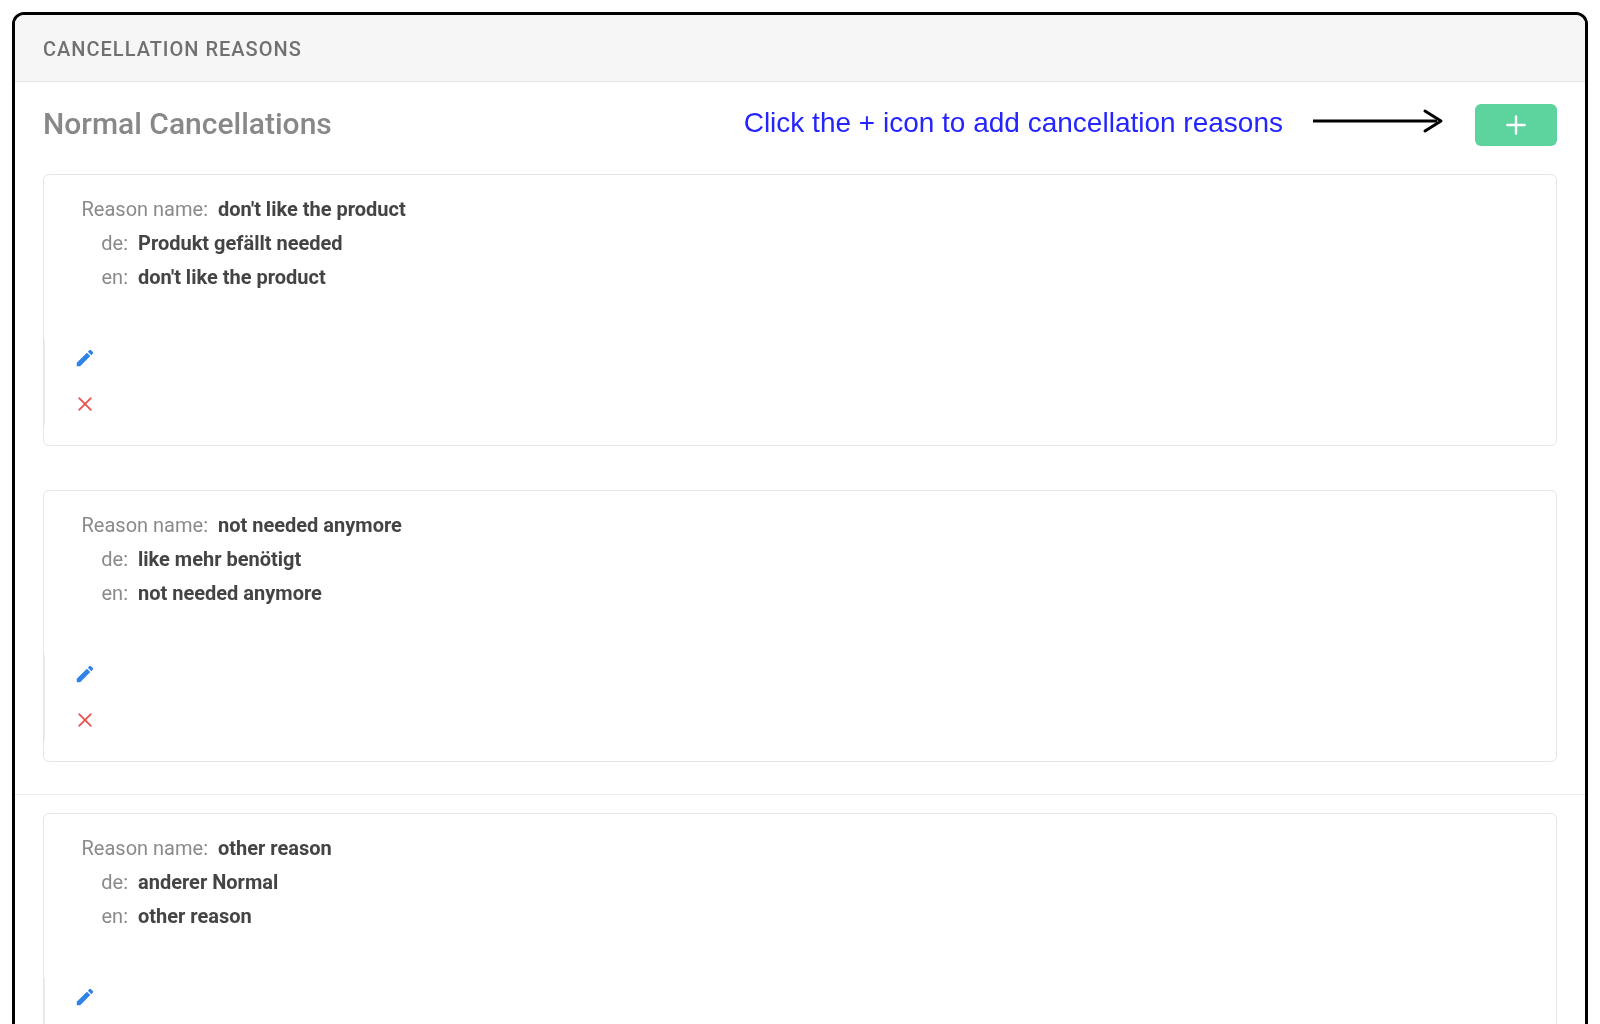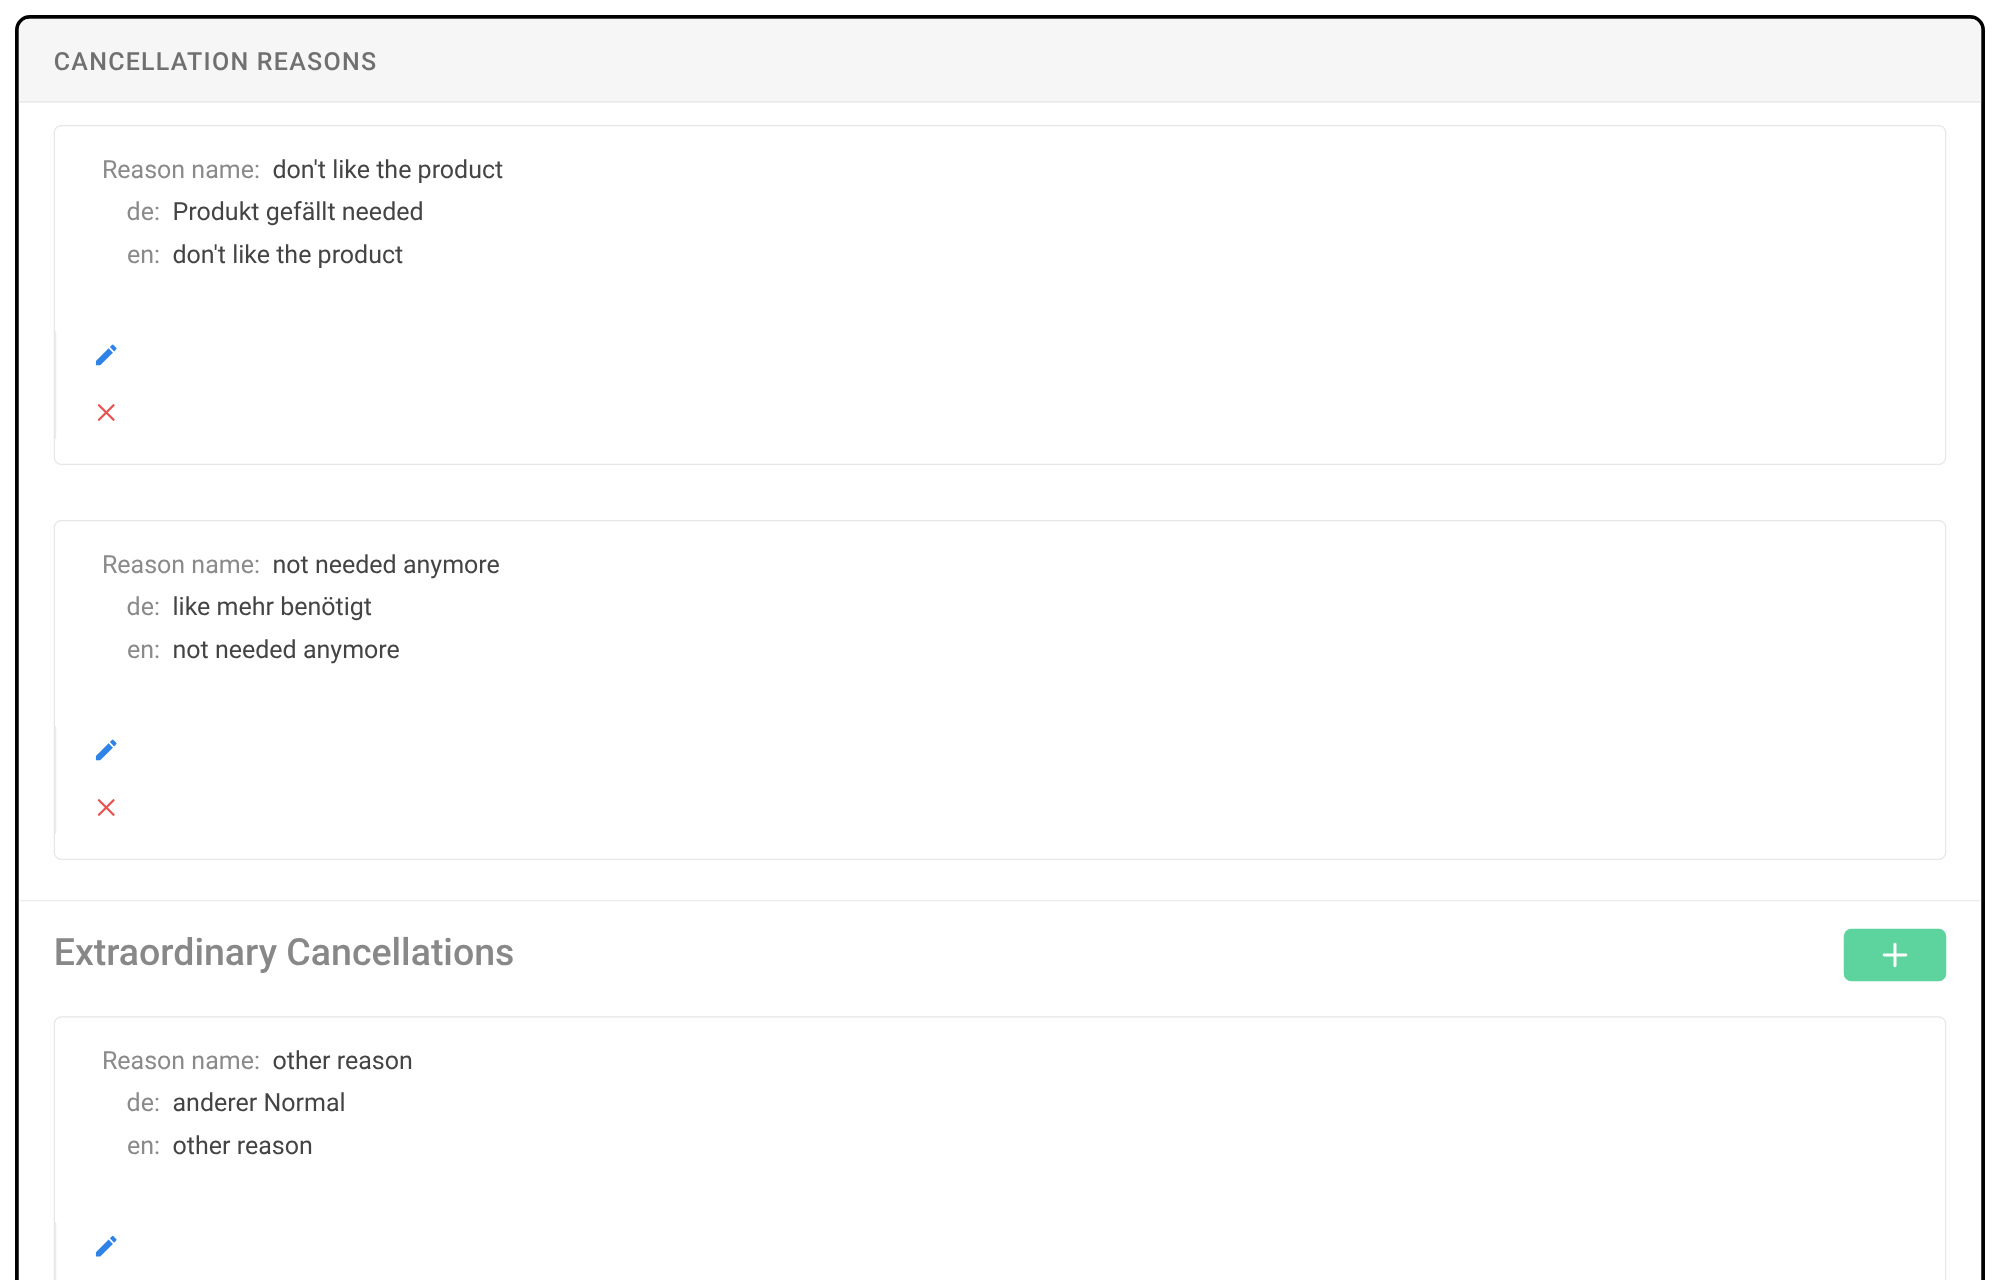--- a/index.html
+++ b/index.html
@@ -119,21 +119,21 @@
   .reason-row:last-child { margin-bottom: 0; }
   .reason-label {
     color: #8a8a8a;
     text-align: right;
     min-width: 150px;
     padding-right: 10px;
     font-weight: 400;
   }
   .reason-value {
     color: #444;
-    font-weight: 400;
+    font-weight: 700;
   }
   .reason-actions {
     width: 80px;
     border-left: 1px solid #ececec;
     margin: 20px 0;
     display: flex;
     flex-direction: column;
     align-items: center;
     justify-content: space-around;
     gap: 18px;
@@ -154,119 +154,124 @@
 
 <div class="page">
   <div class="panel">
 
     <div class="panel-header">
       <div class="panel-header-title">CANCELLATION REASONS</div>
     </div>
 
     <div id="sections-mount">
         <div class="section">
-          <div class="reason-card">
-            <div class="reason-body">
-              <div class="reason-row">
-                <div class="reason-label" style="min-width: 150px;">Reason name:</div>
-                <div class="reason-value">don't like the product</div>
-              </div>
-              <div class="reason-row">
-                <div class="reason-label" style="min-width: 70px;">de:</div>
-                <div class="reason-value">Produkt gefällt needed</div>
-              </div>
-              <div class="reason-row">
-                <div class="reason-label" style="min-width: 70px;">en:</div>
-                <div class="reason-value">don't like the product</div>
-              </div>
-            </div>
-            <div class="reason-actions">
-              <button class="icon-btn">
-                <span><svg width="22" height="22" viewBox="0 0 24 24" fill="#2f83e6">
-                    <path d="M3 17.25V21h3.75L17.81 9.94l-3.75-3.75L3 17.25zM20.71 7.04a1 1 0 0 0 0-1.41l-2.34-2.34a1 1 0 0 0-1.41 0l-1.83 1.83 3.75 3.75 1.83-1.83z"></path>
-                  </svg></span>
-              </button>
-              <button class="icon-btn">
-                <span><svg width="20" height="20" viewBox="0 0 24 24" fill="none" stroke="#e55353" stroke-width="2.2" stroke-linecap="round">
-                    <line x1="5" y1="5" x2="19" y2="19"></line>
-                    <line x1="19" y1="5" x2="5" y2="19"></line>
-                  </svg></span>
-              </button>
-            </div>
-          </div>
-          <div class="reason-card">
-            <div class="reason-body">
-              <div class="reason-row">
-                <div class="reason-label" style="min-width: 150px;">Reason name:</div>
-                <div class="reason-value">not needed anymore</div>
-              </div>
-              <div class="reason-row">
-                <div class="reason-label" style="min-width: 70px;">de:</div>
-                <div class="reason-value">like mehr benötigt</div>
-              </div>
-              <div class="reason-row">
-                <div class="reason-label" style="min-width: 70px;">en:</div>
-                <div class="reason-value">not needed anymore</div>
-              </div>
-            </div>
-            <div class="reason-actions">
-              <button class="icon-btn">
-                <span><svg width="22" height="22" viewBox="0 0 24 24" fill="#2f83e6">
-                    <path d="M3 17.25V21h3.75L17.81 9.94l-3.75-3.75L3 17.25zM20.71 7.04a1 1 0 0 0 0-1.41l-2.34-2.34a1 1 0 0 0-1.41 0l-1.83 1.83 3.75 3.75 1.83-1.83z"></path>
-                  </svg></span>
-              </button>
-              <button class="icon-btn">
-                <span><svg width="20" height="20" viewBox="0 0 24 24" fill="none" stroke="#e55353" stroke-width="2.2" stroke-linecap="round">
-                    <line x1="5" y1="5" x2="19" y2="19"></line>
-                    <line x1="19" y1="5" x2="5" y2="19"></line>
-                  </svg></span>
-              </button>
-            </div>
-          </div>
-        </div>
-        <div class="section">
           <div class="section-head">
-            <div class="section-title">Extraordinary Cancellations</div>
+            <div class="section-title">Normal Cancellations</div>
             <div class="annotation-wrap">
+              <div class="annotation-text">Click the + icon to add cancellation reasons</div>
+              <div class="annotation-arrow"><svg width="140" height="30" viewBox="0 0 140 30">
+                  <line x1="4" y1="15" x2="128" y2="15" stroke="#000" stroke-width="3"></line>
+                  <polyline points="116,5 132,15 116,25" fill="none" stroke="#000" stroke-width="3" stroke-linecap="round" stroke-linejoin="round"></polyline>
+                </svg></div>
               <button class="add-btn">
                 <span>
                   <svg width="26" height="26" viewBox="0 0 24 24" fill="none" stroke="#ffffff" stroke-width="2.2" stroke-linecap="round">
                     <line x1="12" y1="4" x2="12" y2="20"></line>
                     <line x1="4" y1="12" x2="20" y2="12"></line>
                   </svg>
                 </span>
               </button>
             </div>
           </div>
           <div class="reason-card">
             <div class="reason-body">
               <div class="reason-row">
                 <div class="reason-label" style="min-width: 150px;">Reason name:</div>
-                <div class="reason-value">other reason</div>
+                <div class="reason-value">don't like the product</div>
               </div>
               <div class="reason-row">
                 <div class="reason-label" style="min-width: 70px;">de:</div>
-                <div class="reason-value">anderer Normal</div>
+                <div class="reason-value">Produkt gefällt needed</div>
               </div>
               <div class="reason-row">
                 <div class="reason-label" style="min-width: 70px;">en:</div>
-                <div class="reason-value">other reason</div>
+                <div class="reason-value">don't like the product</div>
               </div>
             </div>
             <div class="reason-actions">
               <button class="icon-btn">
                 <span><svg width="22" height="22" viewBox="0 0 24 24" fill="#2f83e6">
                     <path d="M3 17.25V21h3.75L17.81 9.94l-3.75-3.75L3 17.25zM20.71 7.04a1 1 0 0 0 0-1.41l-2.34-2.34a1 1 0 0 0-1.41 0l-1.83 1.83 3.75 3.75 1.83-1.83z"></path>
                   </svg></span>
               </button>
               <button class="icon-btn">
                 <span><svg width="20" height="20" viewBox="0 0 24 24" fill="none" stroke="#e55353" stroke-width="2.2" stroke-linecap="round">
                     <line x1="5" y1="5" x2="19" y2="19"></line>
                     <line x1="19" y1="5" x2="5" y2="19"></line>
                   </svg></span>
               </button>
             </div>
           </div>
+          <div class="reason-card">
+            <div class="reason-body">
+              <div class="reason-row">
+                <div class="reason-label" style="min-width: 150px;">Reason name:</div>
+                <div class="reason-value">not needed anymore</div>
+              </div>
+              <div class="reason-row">
+                <div class="reason-label" style="min-width: 70px;">de:</div>
+                <div class="reason-value">like mehr benötigt</div>
+              </div>
+              <div class="reason-row">
+                <div class="reason-label" style="min-width: 70px;">en:</div>
+                <div class="reason-value">not needed anymore</div>
+              </div>
+            </div>
+            <div class="reason-actions">
+              <button class="icon-btn">
+                <span><svg width="22" height="22" viewBox="0 0 24 24" fill="#2f83e6">
+                    <path d="M3 17.25V21h3.75L17.81 9.94l-3.75-3.75L3 17.25zM20.71 7.04a1 1 0 0 0 0-1.41l-2.34-2.34a1 1 0 0 0-1.41 0l-1.83 1.83 3.75 3.75 1.83-1.83z"></path>
+                  </svg></span>
+              </button>
+              <button class="icon-btn">
+                <span><svg width="20" height="20" viewBox="0 0 24 24" fill="none" stroke="#e55353" stroke-width="2.2" stroke-linecap="round">
+                    <line x1="5" y1="5" x2="19" y2="19"></line>
+                    <line x1="19" y1="5" x2="5" y2="19"></line>
+                  </svg></span>
+              </button>
+            </div>
+          </div>
+        </div>
+        <div class="section">
+          <div class="reason-card">
+            <div class="reason-body">
+              <div class="reason-row">
+                <div class="reason-label" style="min-width: 150px;">Reason name:</div>
+                <div class="reason-value">other reason</div>
+              </div>
+              <div class="reason-row">
+                <div class="reason-label" style="min-width: 70px;">de:</div>
+                <div class="reason-value">anderer Normal</div>
+              </div>
+              <div class="reason-row">
+                <div class="reason-label" style="min-width: 70px;">en:</div>
+                <div class="reason-value">other reason</div>
+              </div>
+            </div>
+            <div class="reason-actions">
+              <button class="icon-btn">
+                <span><svg width="22" height="22" viewBox="0 0 24 24" fill="#2f83e6">
+                    <path d="M3 17.25V21h3.75L17.81 9.94l-3.75-3.75L3 17.25zM20.71 7.04a1 1 0 0 0 0-1.41l-2.34-2.34a1 1 0 0 0-1.41 0l-1.83 1.83 3.75 3.75 1.83-1.83z"></path>
+                  </svg></span>
+              </button>
+              <button class="icon-btn">
+                <span><svg width="20" height="20" viewBox="0 0 24 24" fill="none" stroke="#e55353" stroke-width="2.2" stroke-linecap="round">
+                    <line x1="5" y1="5" x2="19" y2="19"></line>
+                    <line x1="19" y1="5" x2="5" y2="19"></line>
+                  </svg></span>
+              </button>
+            </div>
+          </div>
         </div>
       </div>
 
   </div>
 </div>
 
 </body></html>

